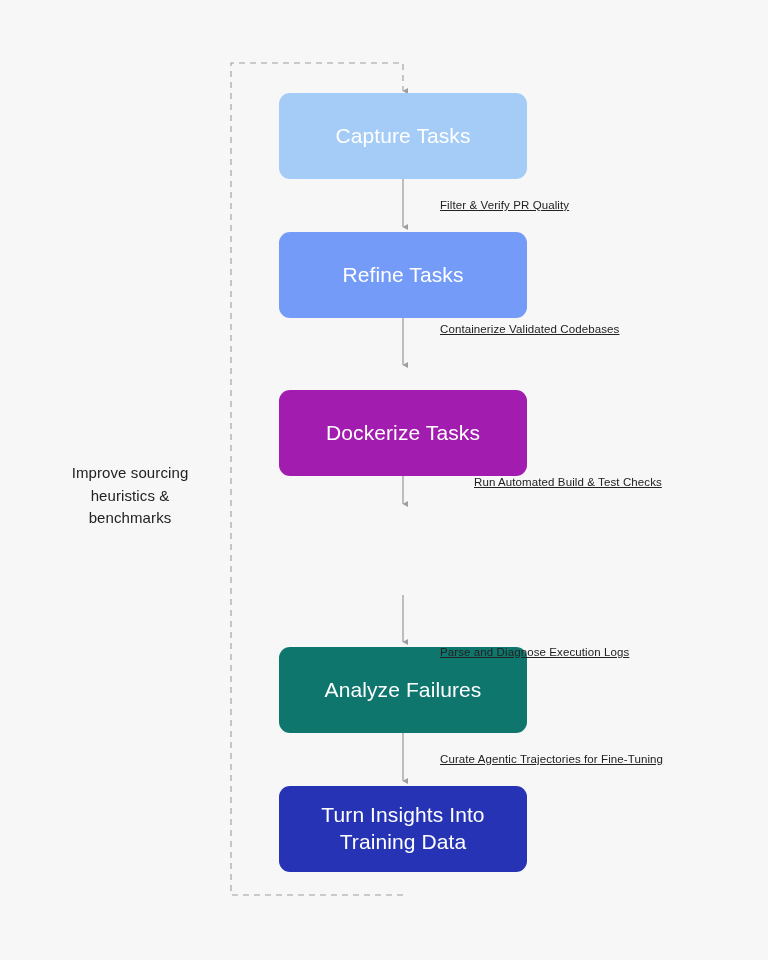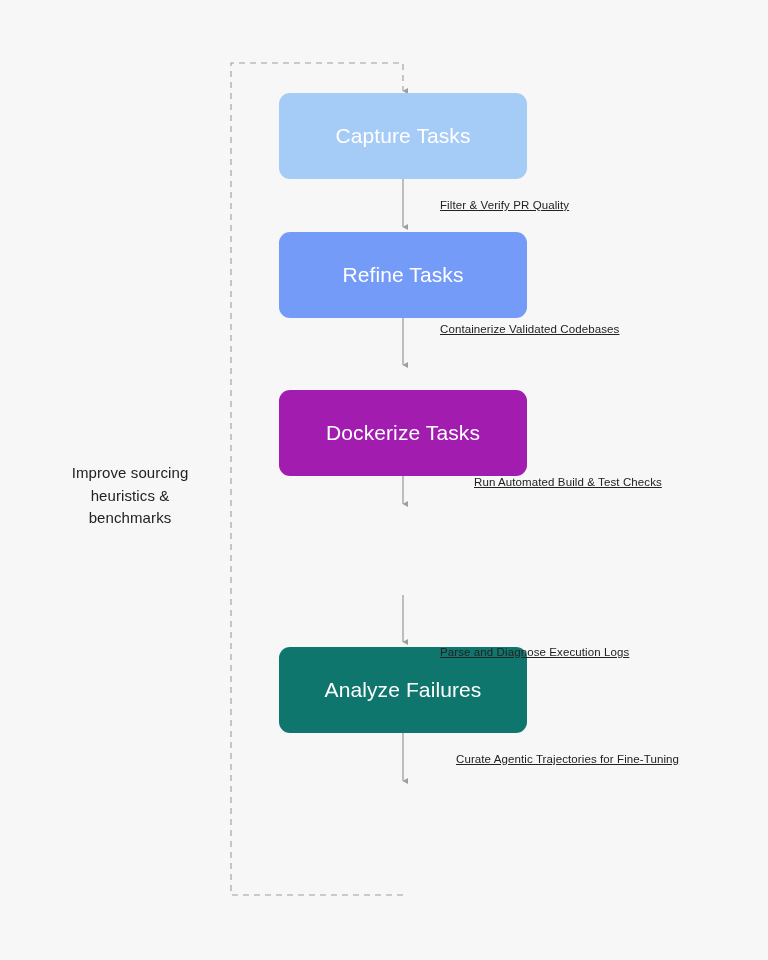--- a/index.html
+++ b/index.html
@@ -110,27 +110,31 @@
 
   <div class="node" style="left:279px; top:390px; width:248px; height:86px; background:#a21caf;">
     <span>Dockerize Tasks</span>
   </div>
 
 
   <div class="node" style="left:279px; top:647px; width:248px; height:86px; background:#0f766e;">
     <span>Analyze Failures</span>
   </div>
 
+  <div class="node" style="left:279px; top:786px; width:248px; height:86px; background:#2733b5;">
+    <span>Turn Insights Into
+Training Data</span>
+  </div>
 
   <div class="edge-label" style="left:440px; top:198px;">Filter &amp; Verify PR Quality</div>
 
   <div class="edge-label" style="left:440px; top:322px;">Containerize Validated Codebases</div>
 
   <div class="edge-label" style="left:440px; top:475px;margin-left:34px;">Run Automated Build &amp; Test Checks</div>
 
   <div class="edge-label" style="left:440px; top:613px;margin-top:32px;">Parse and Diagnose Execution Logs</div>
 
-  <div class="edge-label" style="left:456px; top:752px;">Curate Agentic Trajectories for Fine-Tuning</div>
+  <div class="edge-label" style="left:440px; top:752px;">Curate Agentic Trajectories for Fine-Tuning</div>
 
   <div class="loop-label" style="left:50px; top:462px; width:160px;">Improve sourcing
 heuristics &amp; benchmarks</div>
 
 </div>
 
 </body></html>

